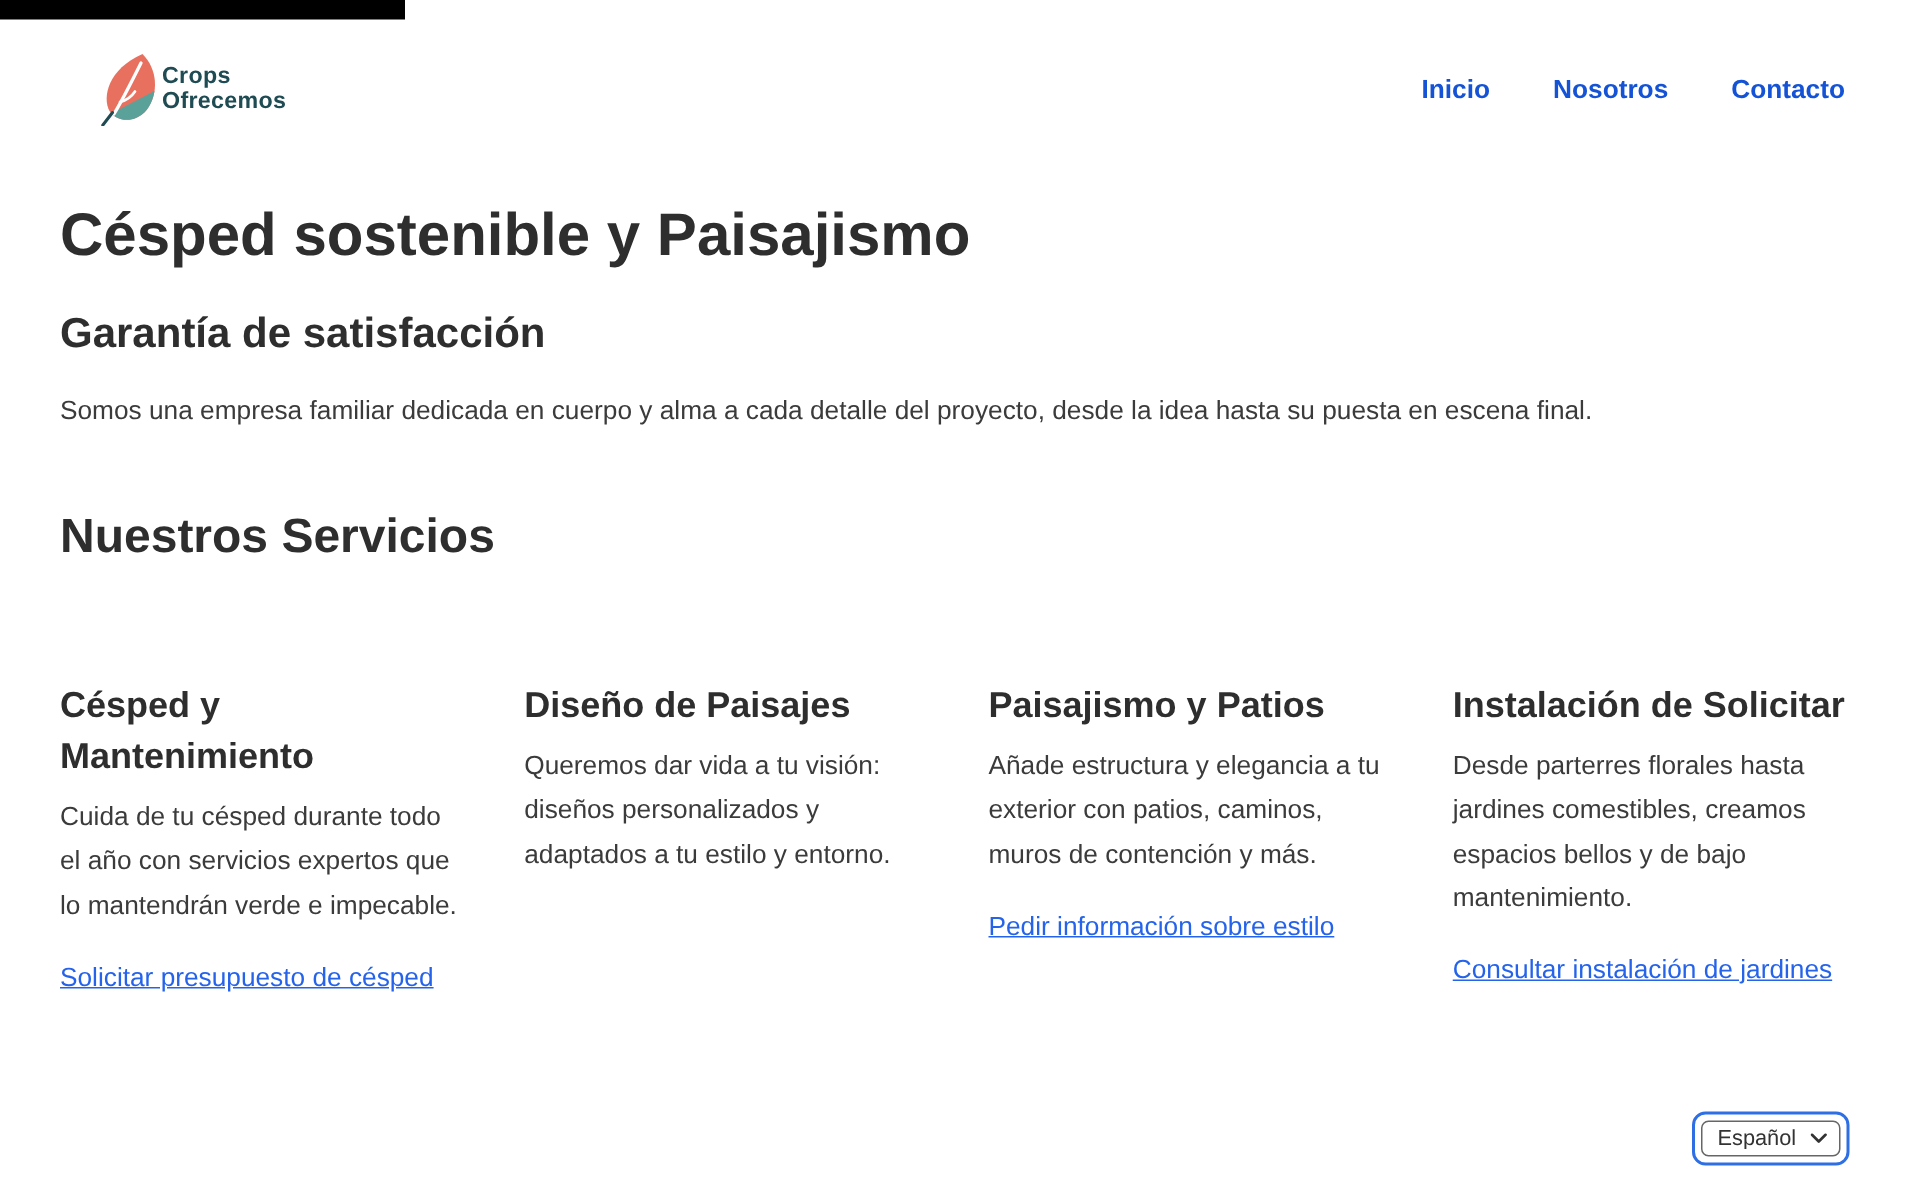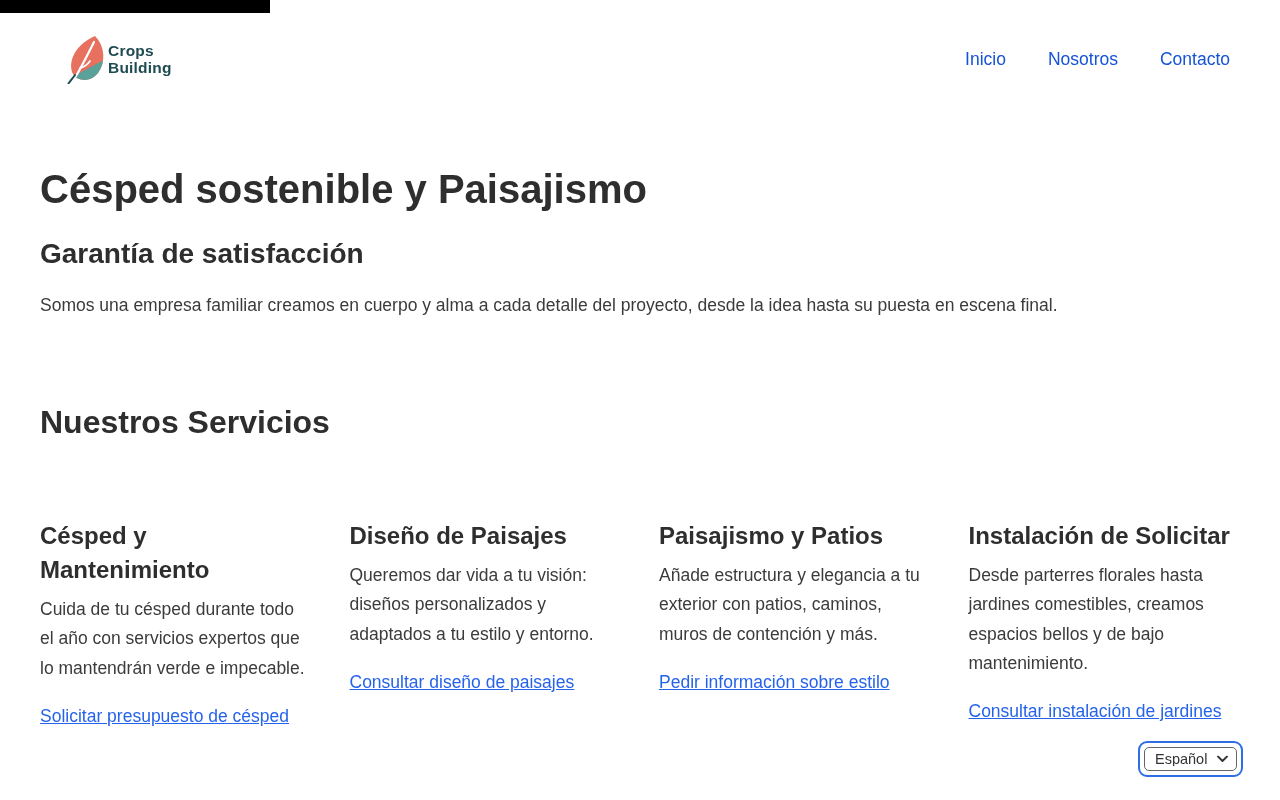--- a/index.html
+++ b/index.html
@@ -22,38 +22,38 @@
     display: flex; align-items: center; justify-content: space-between;
     padding: 34px 50px 0 66px;
   }
   .logo { display: flex; align-items: center; cursor: pointer; }
   .logo-text {
     font-size: 15.5px; font-weight: bold; line-height: 1.12;
     color: #1f4b52; letter-spacing: 0.2px;
   }
   .main-nav { display: flex; gap: 42px; }
   .main-nav a {
-    font-size: 17.5px; font-weight: normal;
+    font-size: 17.5px; font-weight: bold;
     color: #1453d6; text-decoration: none; cursor: pointer;
   }
 
   
   main { padding: 0 40px; }
   .page-title {
-    margin-top: 84px;
+    margin-top: 52px;
     font-size: 40px; font-weight: bold; line-height: 1.05;
     color: #2e2e2e;
   }
   .section-heading-1 {
     margin-top: 28px;
     font-size: 28px; font-weight: bold; color: #2e2e2e;
   }
   .section-text { margin-top: 25px; font-size: 17.5px; color: #3b3b3b; }
   .section-heading-2 {
-    margin-top: 88px;
+    margin-top: 55px;
     font-size: 32px; font-weight: bold; color: #2e2e2e;
   }
 
   
   .services {
     margin-top: 78px;
     display: grid;
     grid-template-columns: repeat(4, 1fr);
     column-gap: 38px;
   }
@@ -65,21 +65,21 @@
     font-size: 17.5px; line-height: 1.67; color: #3b3b3b;
     margin-bottom: 23px;
   }
   .service-card a {
     font-size: 17.5px; color: #2563eb;
     text-decoration: underline; cursor: pointer;
   }
 
   
   .lang-wrap {
-    position: absolute; top: 741px; right: 37px;
+    position: absolute; top: 741px; right: 47px;
     border: 2px solid #2f6fe4; border-radius: 9px;
     padding: 4px; background: #ffffff;
   }
   .lang-inner { position: relative; }
   .lang-select {
     -webkit-appearance: none; appearance: none;
     font-family: "Liberation Sans", sans-serif;
     font-size: 14.5px; color: #333333;
     background: #ffffff;
     border: 1.5px solid #666666; border-radius: 5px;
@@ -116,49 +116,48 @@
         </g>
 
         <path d="M10 42 C 16 32, 22 20, 28 8" stroke="#ffffff" stroke-width="2.2" fill="none" stroke-linecap="round"></path>
         <path d="M14 34 C 18 33, 22 30, 24 27" stroke="#ffffff" stroke-width="1.8" fill="none" stroke-linecap="round"></path>
 
         <path d="M9 41 C 6 45, 4 47.5, 2.5 49.5" stroke="#1f4b52" stroke-width="2" fill="none" stroke-linecap="round"></path>
       </svg>
     </span>
     <div class="logo-text">
       <div>Crops</div>
-      <div>Building</div>
+      <div>Ofrecemos</div>
     </div>
   </div>
 
   <nav class="main-nav">
     <a href="#">Inicio</a>
     <a href="#">Nosotros</a>
     <a href="#">Contacto</a>
   </nav>
 </header>
 
 <main>
   <h1 class="page-title">Césped sostenible y Paisajismo</h1>
 
   <h2 class="section-heading-1">Garantía de satisfacción</h2>
-  <p class="section-text">Somos una empresa familiar creamos en cuerpo y alma a cada detalle del proyecto, desde la idea hasta su puesta en escena final.</p>
+  <p class="section-text">Somos una empresa familiar dedicada en cuerpo y alma a cada detalle del proyecto, desde la idea hasta su puesta en escena final.</p>
 
   <h2 class="section-heading-2">Nuestros Servicios</h2>
 
   <div class="services">
     <div class="service-card">
       <h3>Césped y Mantenimiento</h3>
       <p>Cuida de tu césped durante todo el año con servicios expertos que lo mantendrán verde e impecable.</p>
       <a href="#">Solicitar presupuesto de césped</a>
     </div>
     <div class="service-card">
       <h3>Diseño de Paisajes</h3>
       <p>Queremos dar vida a tu visión: diseños personalizados y adaptados a tu estilo y entorno.</p>
-      <a href="#">Consultar diseño de paisajes</a>
     </div>
     <div class="service-card">
       <h3>Paisajismo y Patios</h3>
       <p>Añade estructura y elegancia a tu exterior con patios, caminos, muros de contención y más.</p>
       <a href="#">Pedir información sobre estilo</a>
     </div>
     <div class="service-card">
       <h3>Instalación de Solicitar</h3>
       <p>Desde parterres florales hasta jardines comestibles, creamos espacios bellos y de bajo mantenimiento.</p>
       <a href="#">Consultar instalación de jardines</a>

